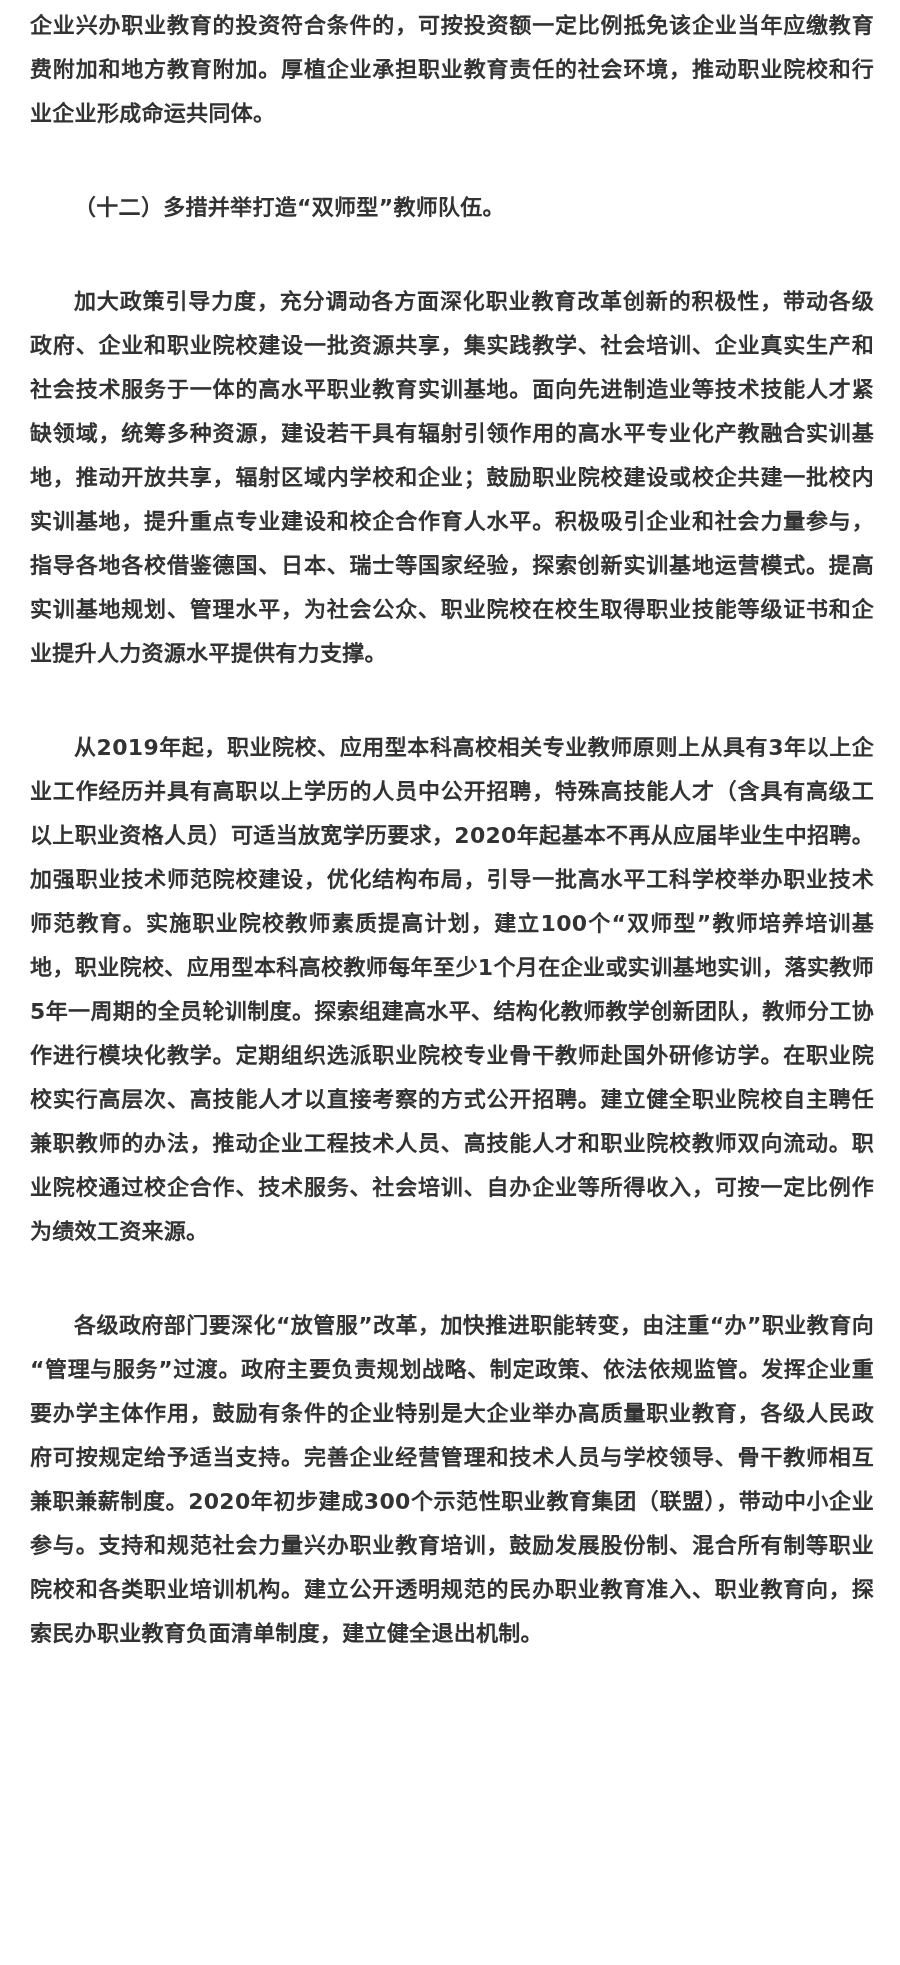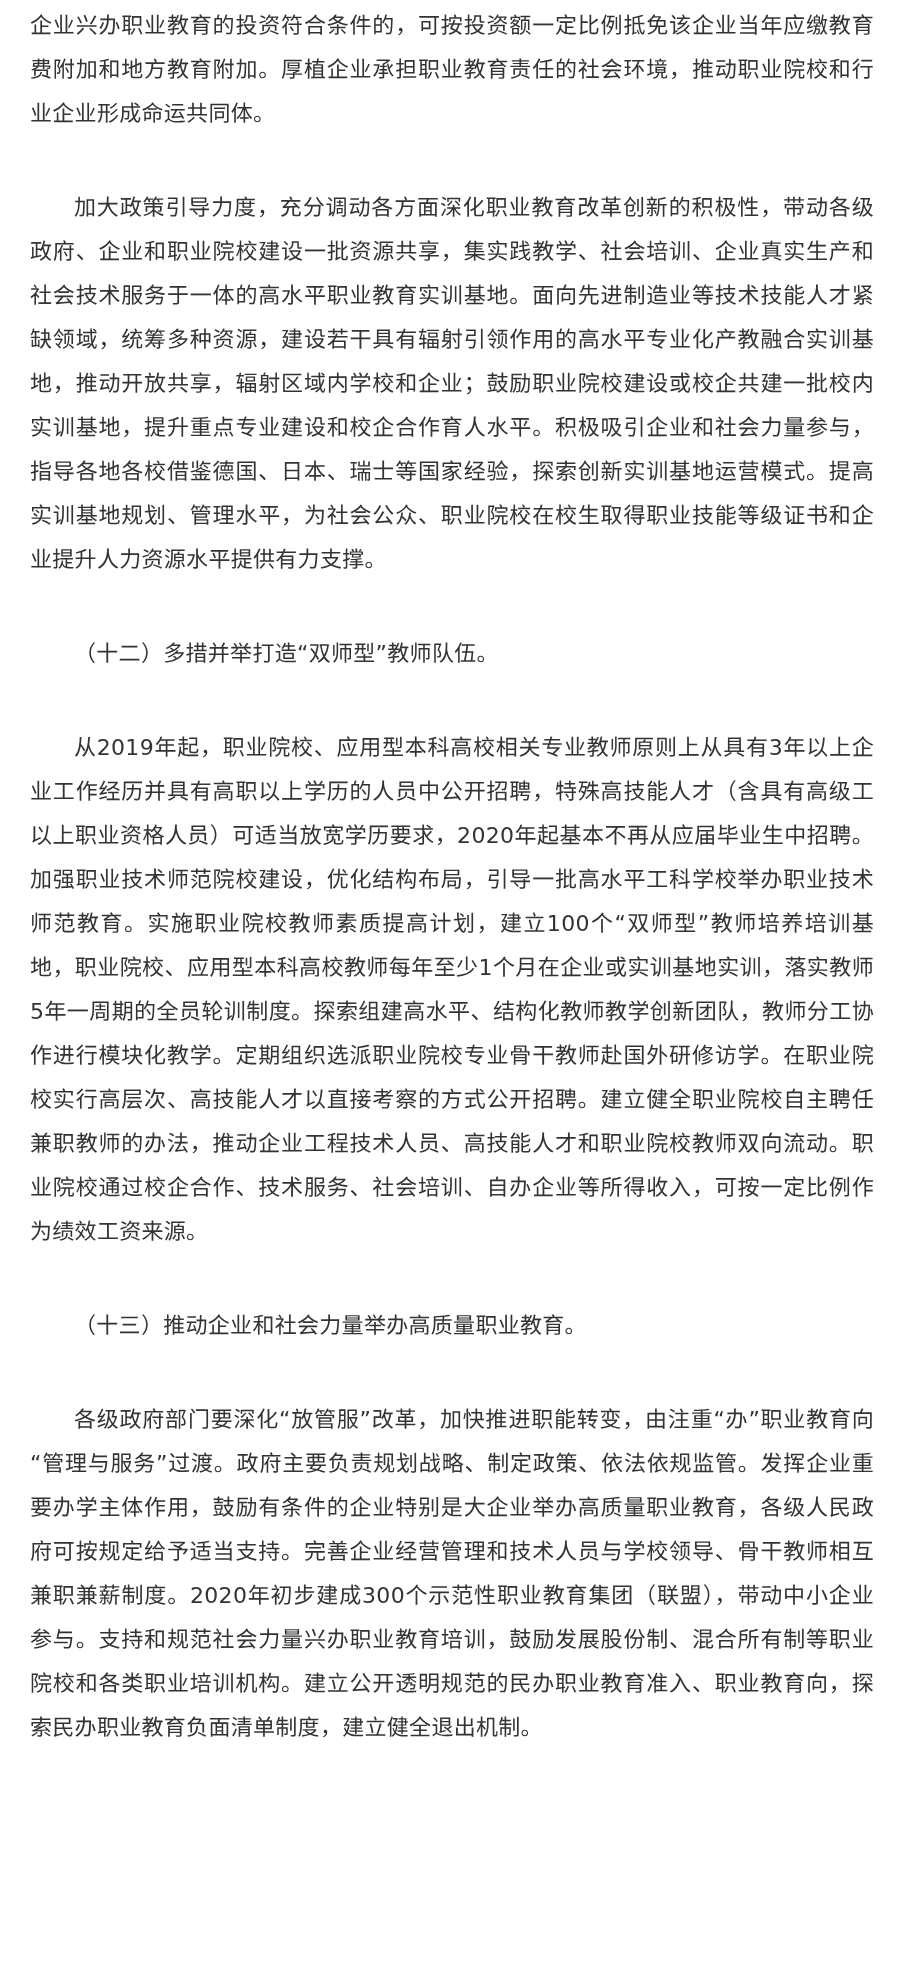--- a/index.html
+++ b/index.html
@@ -18,31 +18,31 @@
     font-family: "DejaVu Sans", "Liberation Sans", sans-serif;
     font-size: 22px;
     line-height: 44px;
     color: #333333;
     text-align: justify;
     letter-spacing: 0.3px;
   }
   .doc p {
     margin: 50px 0 0 0;
     text-indent: 2em;
+    font-weight: bold;
   }
   .doc p:first-child {
     margin-top: 0;
   }
   .doc p.no-indent {
     text-indent: 0;
   }
 </style>
 </head>
 <body>
 
 <main class="doc">
   <p class="no-indent">企业兴办职业教育的投资符合条件的，可按投资额一定比例抵免该企业当年应缴教育费附加和地方教育附加。厚植企业承担职业教育责任的社会环境，推动职业院校和行业企业形成命运共同体。</p>
+  <p>（十二）多措并举打造“双师型”教师队伍。</p>
   <p>加大政策引导力度，充分调动各方面深化职业教育改革创新的积极性，带动各级政府、企业和职业院校建设一批资源共享，集实践教学、社会培训、企业真实生产和社会技术服务于一体的高水平职业教育实训基地。面向先进制造业等技术技能人才紧缺领域，统筹多种资源，建设若干具有辐射引领作用的高水平专业化产教融合实训基地，推动开放共享，辐射区域内学校和企业；鼓励职业院校建设或校企共建一批校内实训基地，提升重点专业建设和校企合作育人水平。积极吸引企业和社会力量参与，指导各地各校借鉴德国、日本、瑞士等国家经验，探索创新实训基地运营模式。提高实训基地规划、管理水平，为社会公众、职业院校在校生取得职业技能等级证书和企业提升人力资源水平提供有力支撑。</p>
-  <p>（十二）多措并举打造“双师型”教师队伍。</p>
   <p>从2019年起，职业院校、应用型本科高校相关专业教师原则上从具有3年以上企业工作经历并具有高职以上学历的人员中公开招聘，特殊高技能人才（含具有高级工以上职业资格人员）可适当放宽学历要求，2020年起基本不再从应届毕业生中招聘。加强职业技术师范院校建设，优化结构布局，引导一批高水平工科学校举办职业技术师范教育。实施职业院校教师素质提高计划，建立100个“双师型”教师培养培训基地，职业院校、应用型本科高校教师每年至少1个月在企业或实训基地实训，落实教师5年一周期的全员轮训制度。探索组建高水平、结构化教师教学创新团队，教师分工协作进行模块化教学。定期组织选派职业院校专业骨干教师赴国外研修访学。在职业院校实行高层次、高技能人才以直接考察的方式公开招聘。建立健全职业院校自主聘任兼职教师的办法，推动企业工程技术人员、高技能人才和职业院校教师双向流动。职业院校通过校企合作、技术服务、社会培训、自办企业等所得收入，可按一定比例作为绩效工资来源。</p>
-  <p>（十三）推动企业和社会力量举办高质量职业教育。</p>
   <p>各级政府部门要深化“放管服”改革，加快推进职能转变，由注重“办”职业教育向“管理与服务”过渡。政府主要负责规划战略、制定政策、依法依规监管。发挥企业重要办学主体作用，鼓励有条件的企业特别是大企业举办高质量职业教育，各级人民政府可按规定给予适当支持。完善企业经营管理和技术人员与学校领导、骨干教师相互兼职兼薪制度。2020年初步建成300个示范性职业教育集团（联盟），带动中小企业参与。支持和规范社会力量兴办职业教育培训，鼓励发展股份制、混合所有制等职业院校和各类职业培训机构。建立公开透明规范的民办职业教育准入、职业教育向，探索民办职业教育负面清单制度，建立健全退出机制。</p>
 </main>
 
 </body></html>

